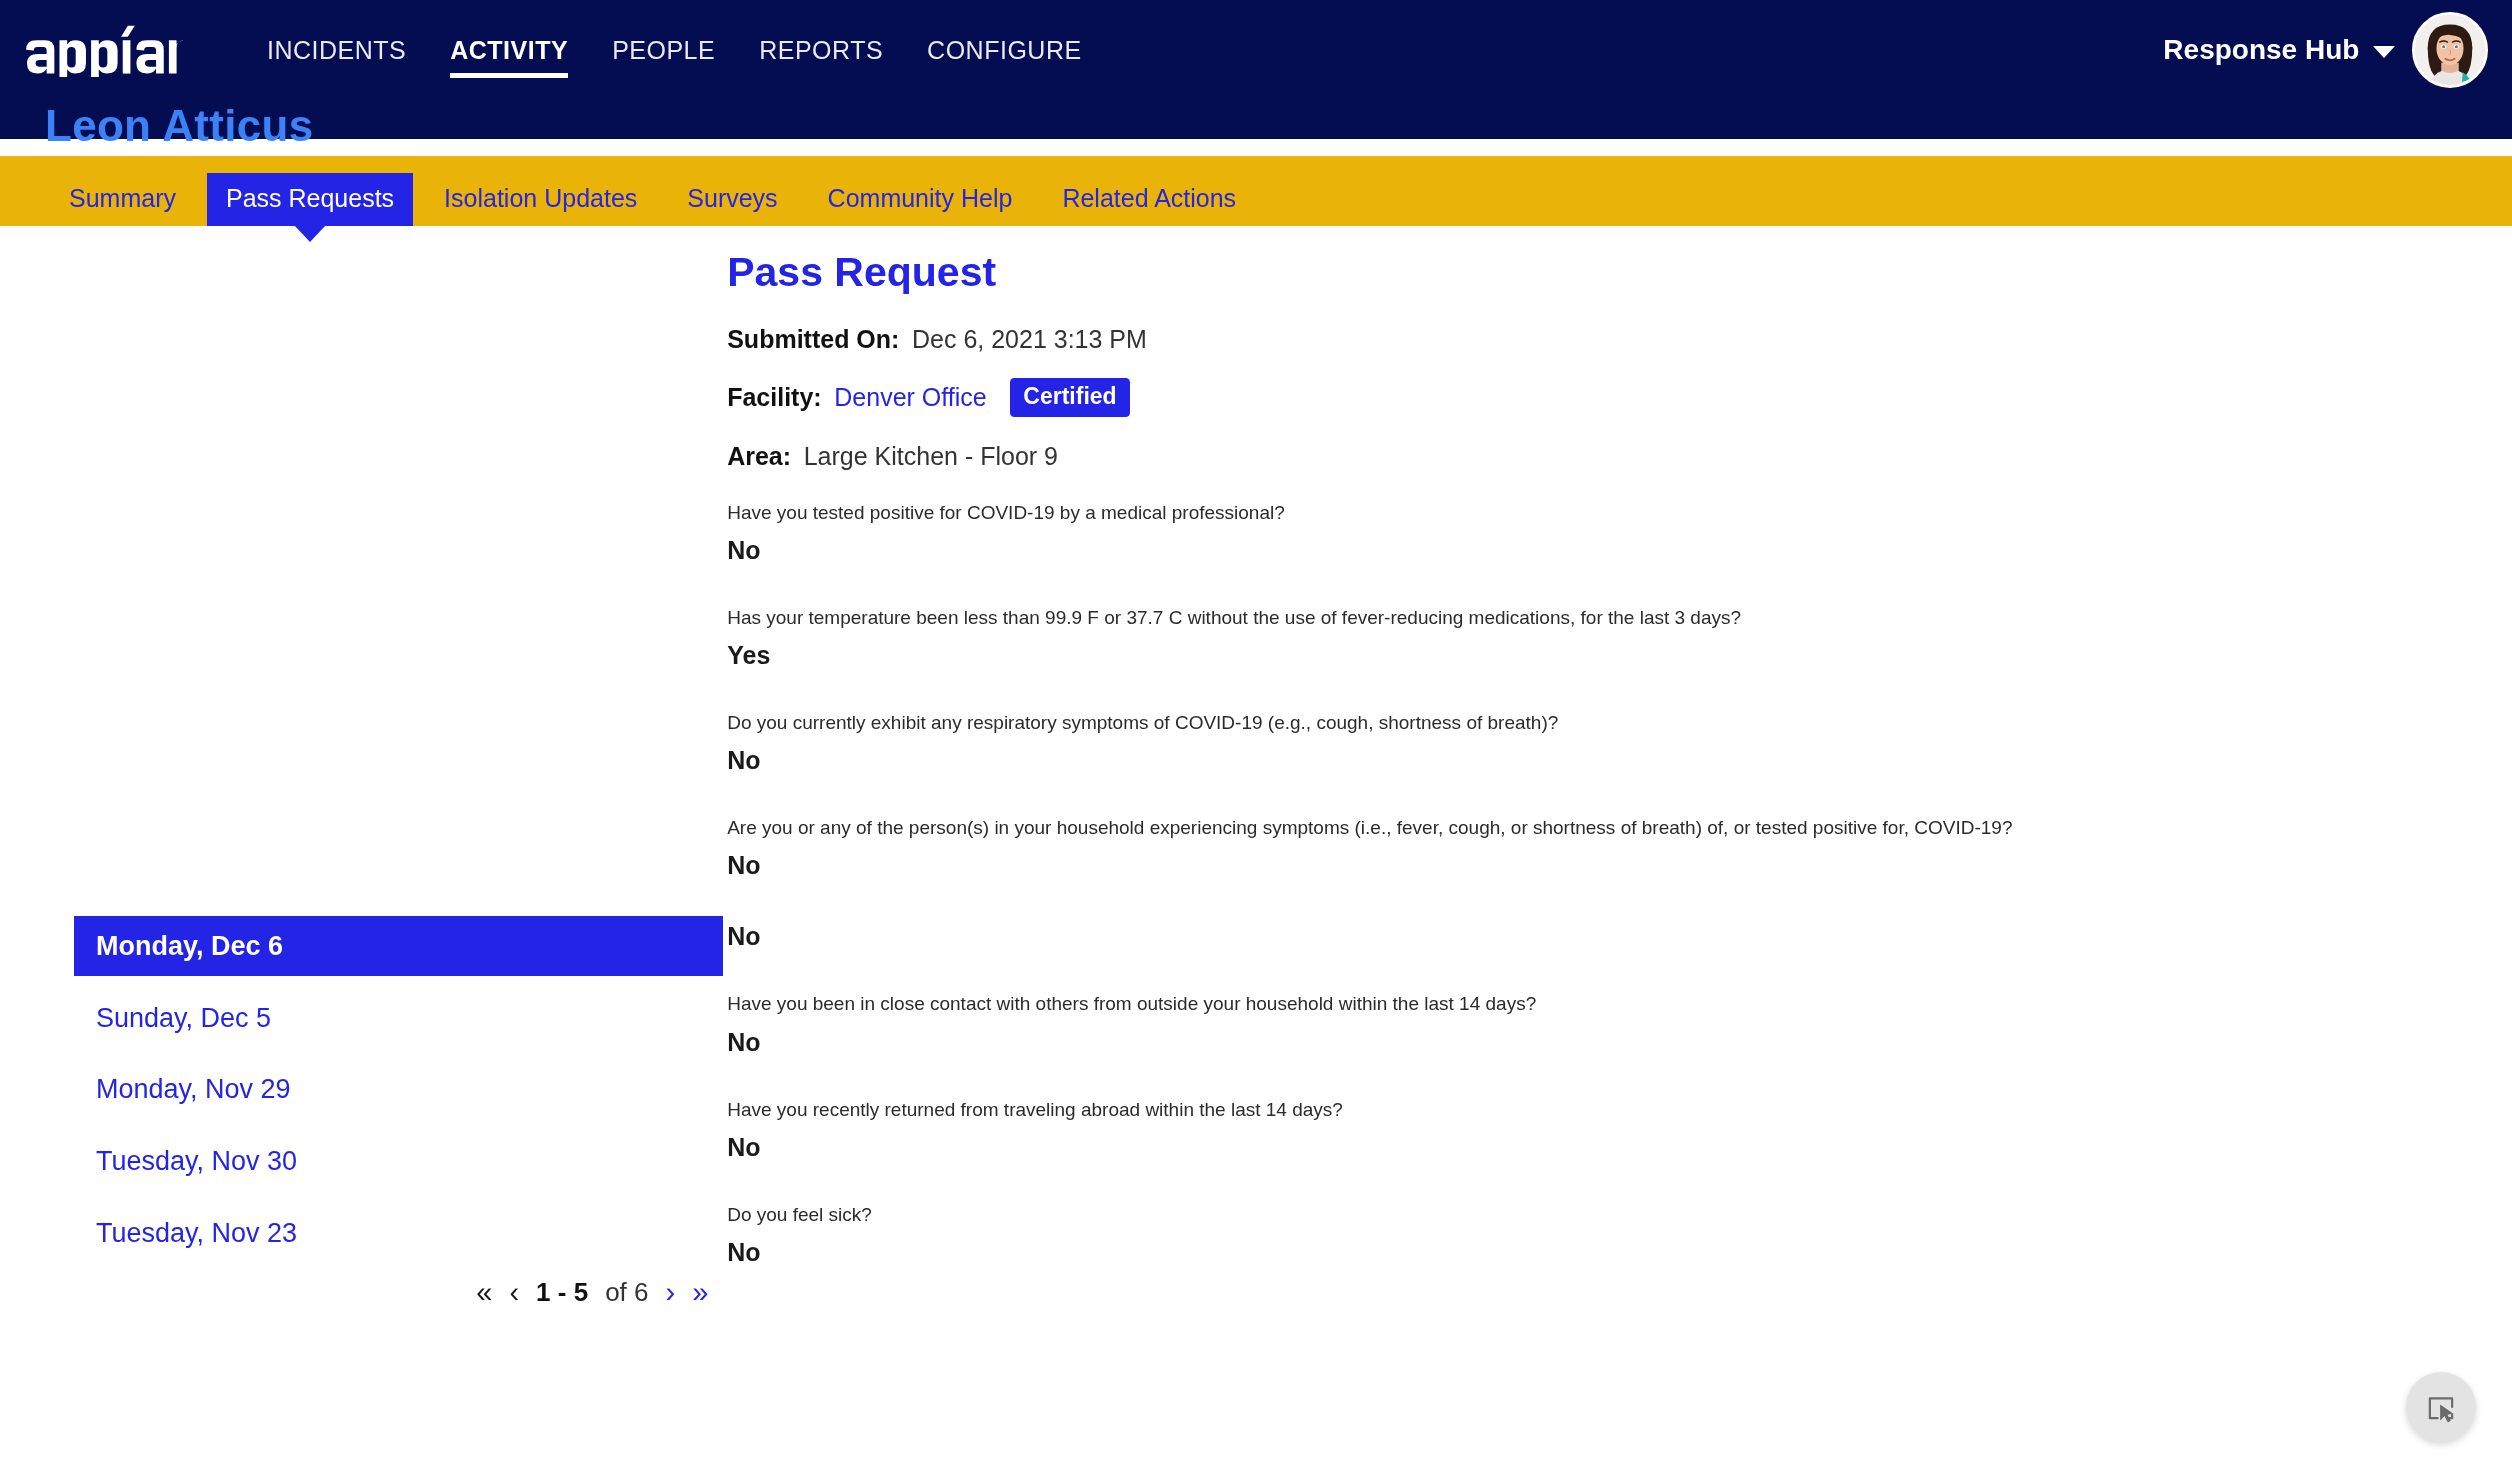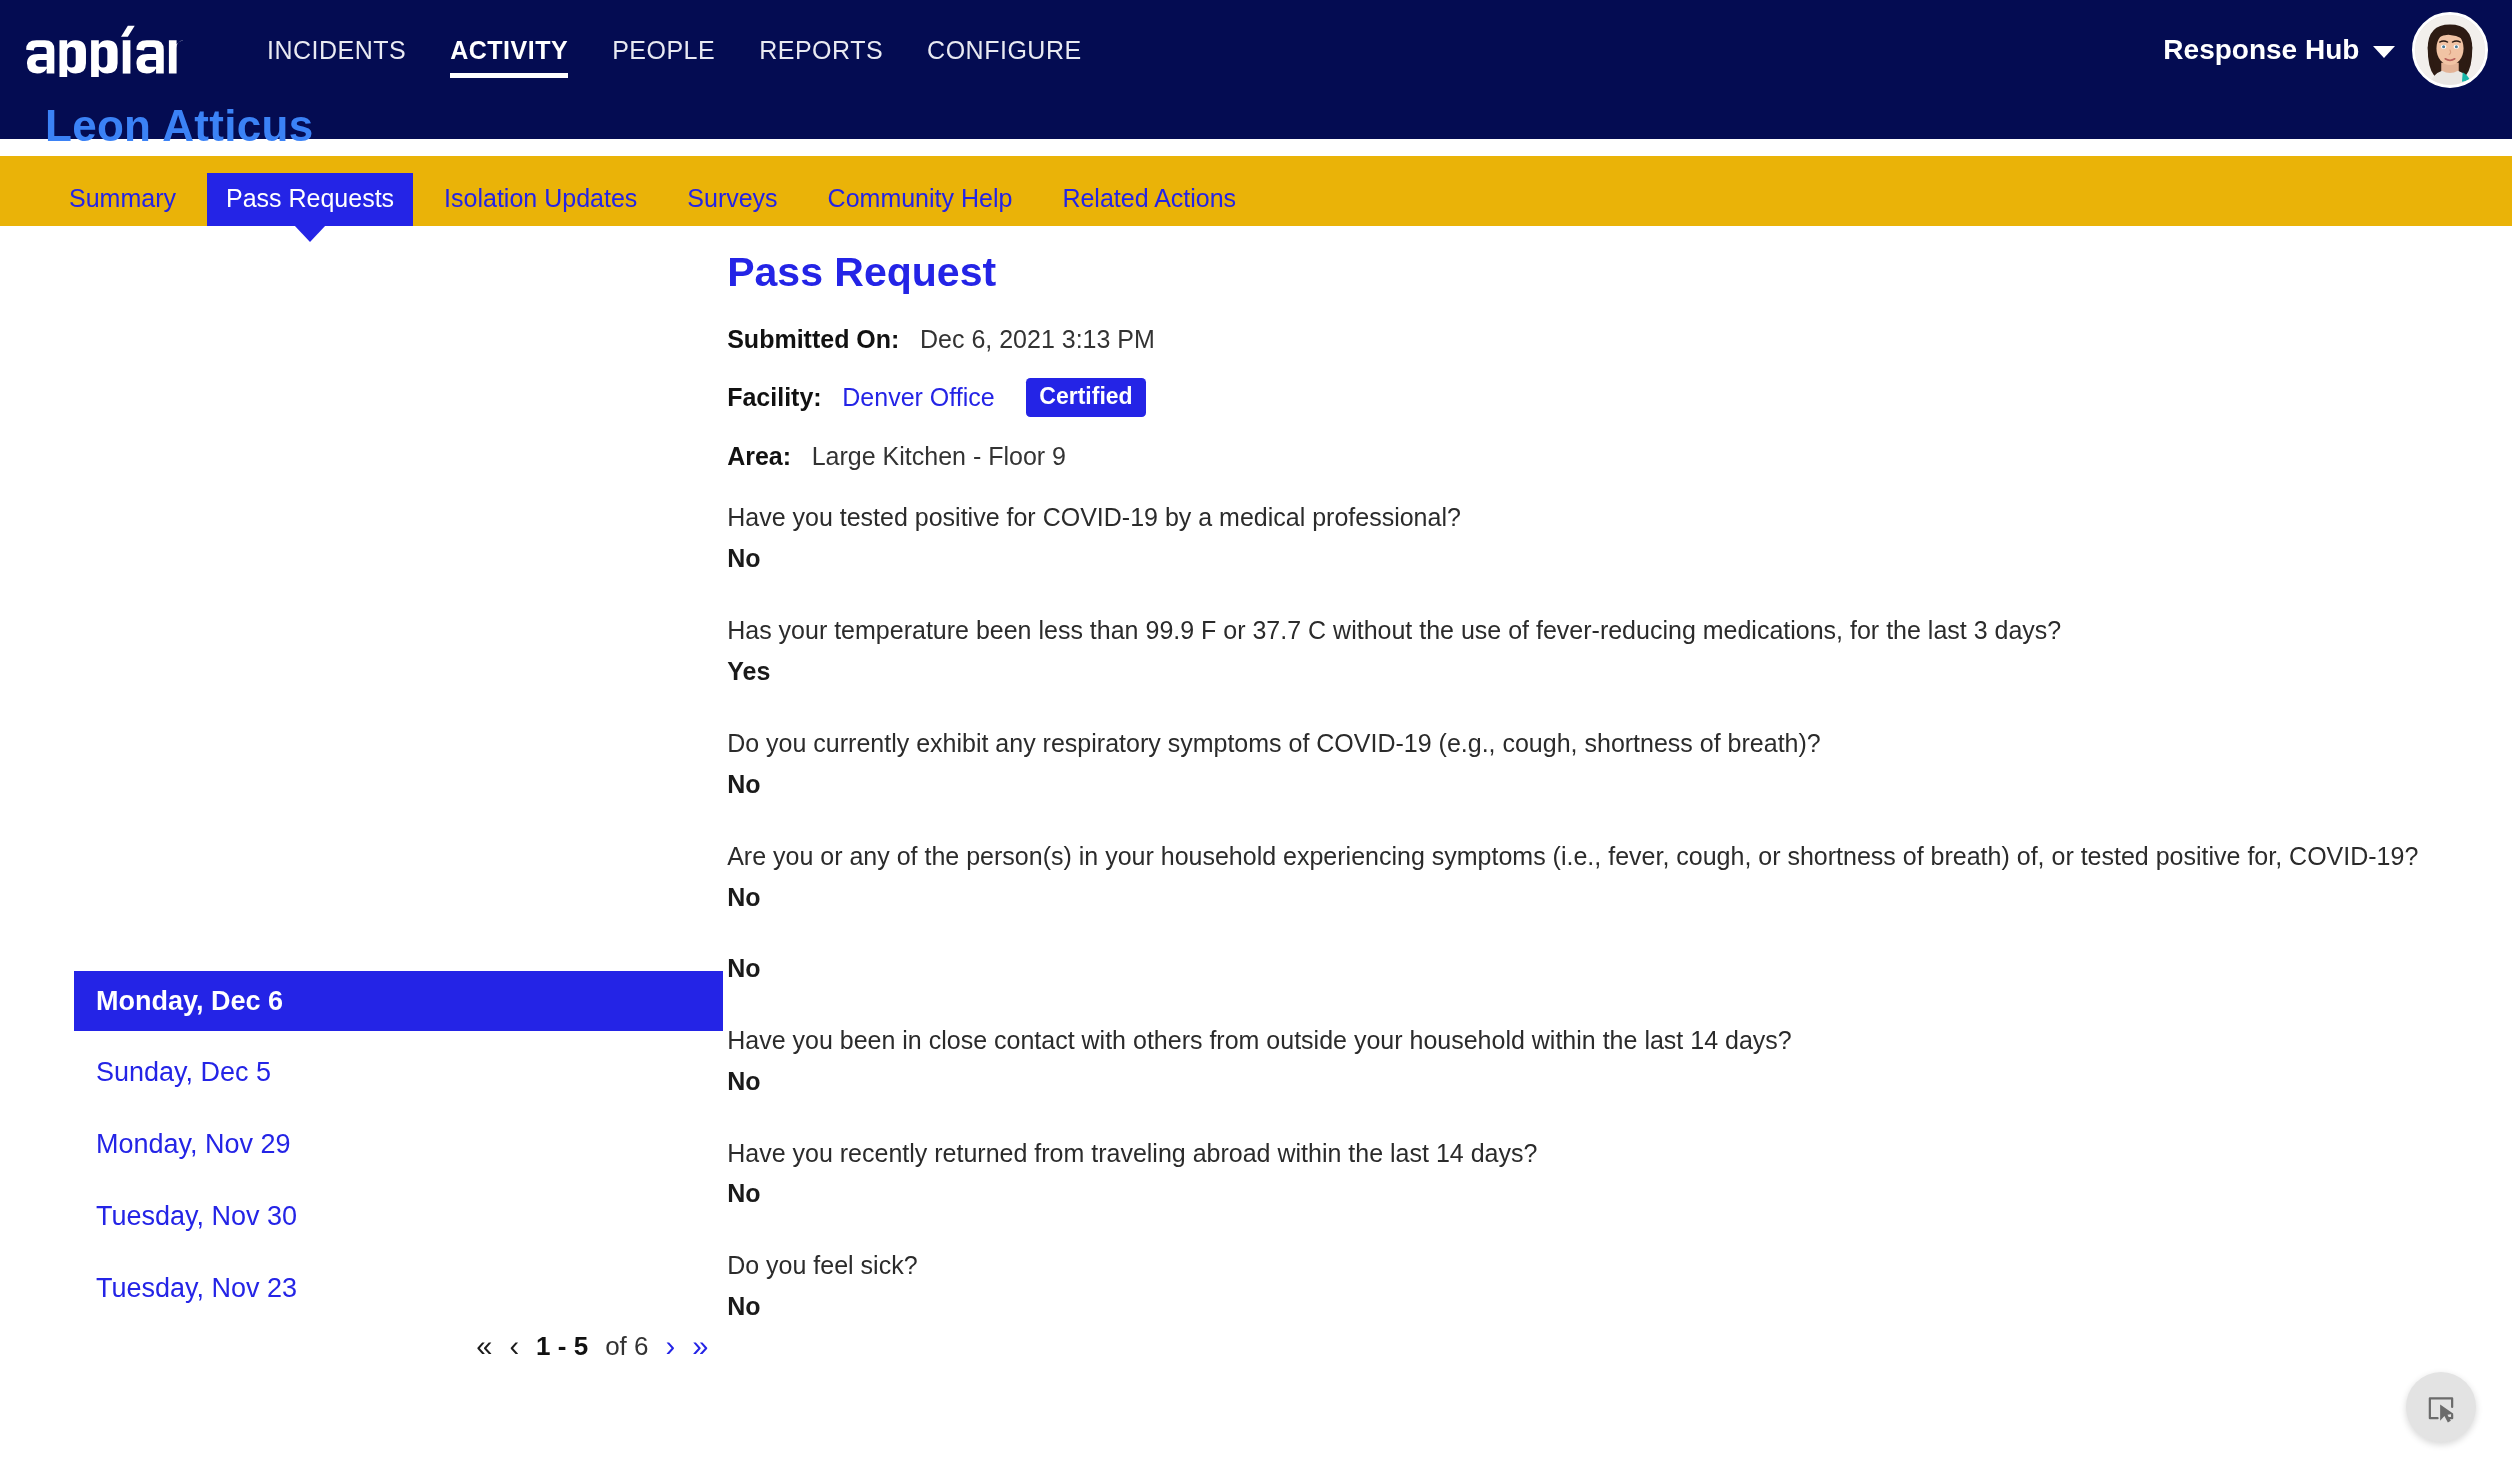--- a/index.html
+++ b/index.html
@@ -214,42 +214,42 @@
     margin: 0 0 27.5px 0;
     line-height: 1.1;
   }
   .meta-row {
     font-size: 25px;
     color: #222222;
     margin-bottom: 23px;
     display: flex;
     align-items: center;
     flex-wrap: wrap;
-    gap: 12px;
+    gap: 4px;
     line-height: 1.3;
   }
   .meta-label { font-weight: 700; color: #111111; margin-right: 8.6px; }
   .meta-value { color: #333333; }
   .meta-link { color: #2424e6; cursor: pointer; }
   .badge {
     display: inline-block;
     background: #2424e6;
     color: #ffffff;
     font-weight: 700;
     font-size: 23px;
     padding: 5.2px 13.7px 6.9px 13.7px;
     border-radius: 4.3px;
     margin-left: 19px;
     line-height: 1.15;
   }
 
   .qa-list { margin-top: 29px; }
   .qa-block { margin-bottom: 41px; }
   .qa-question {
-    font-size: 25px;
+    font-size: 19px;
     color: #2b2b2b;
     line-height: 1.3;
     margin-bottom: 9.4px;
     white-space: nowrap;
   }
   .qa-answer {
     font-size: 25px;
     font-weight: 700;
     color: #1a1a1a;
     line-height: 1.2;

